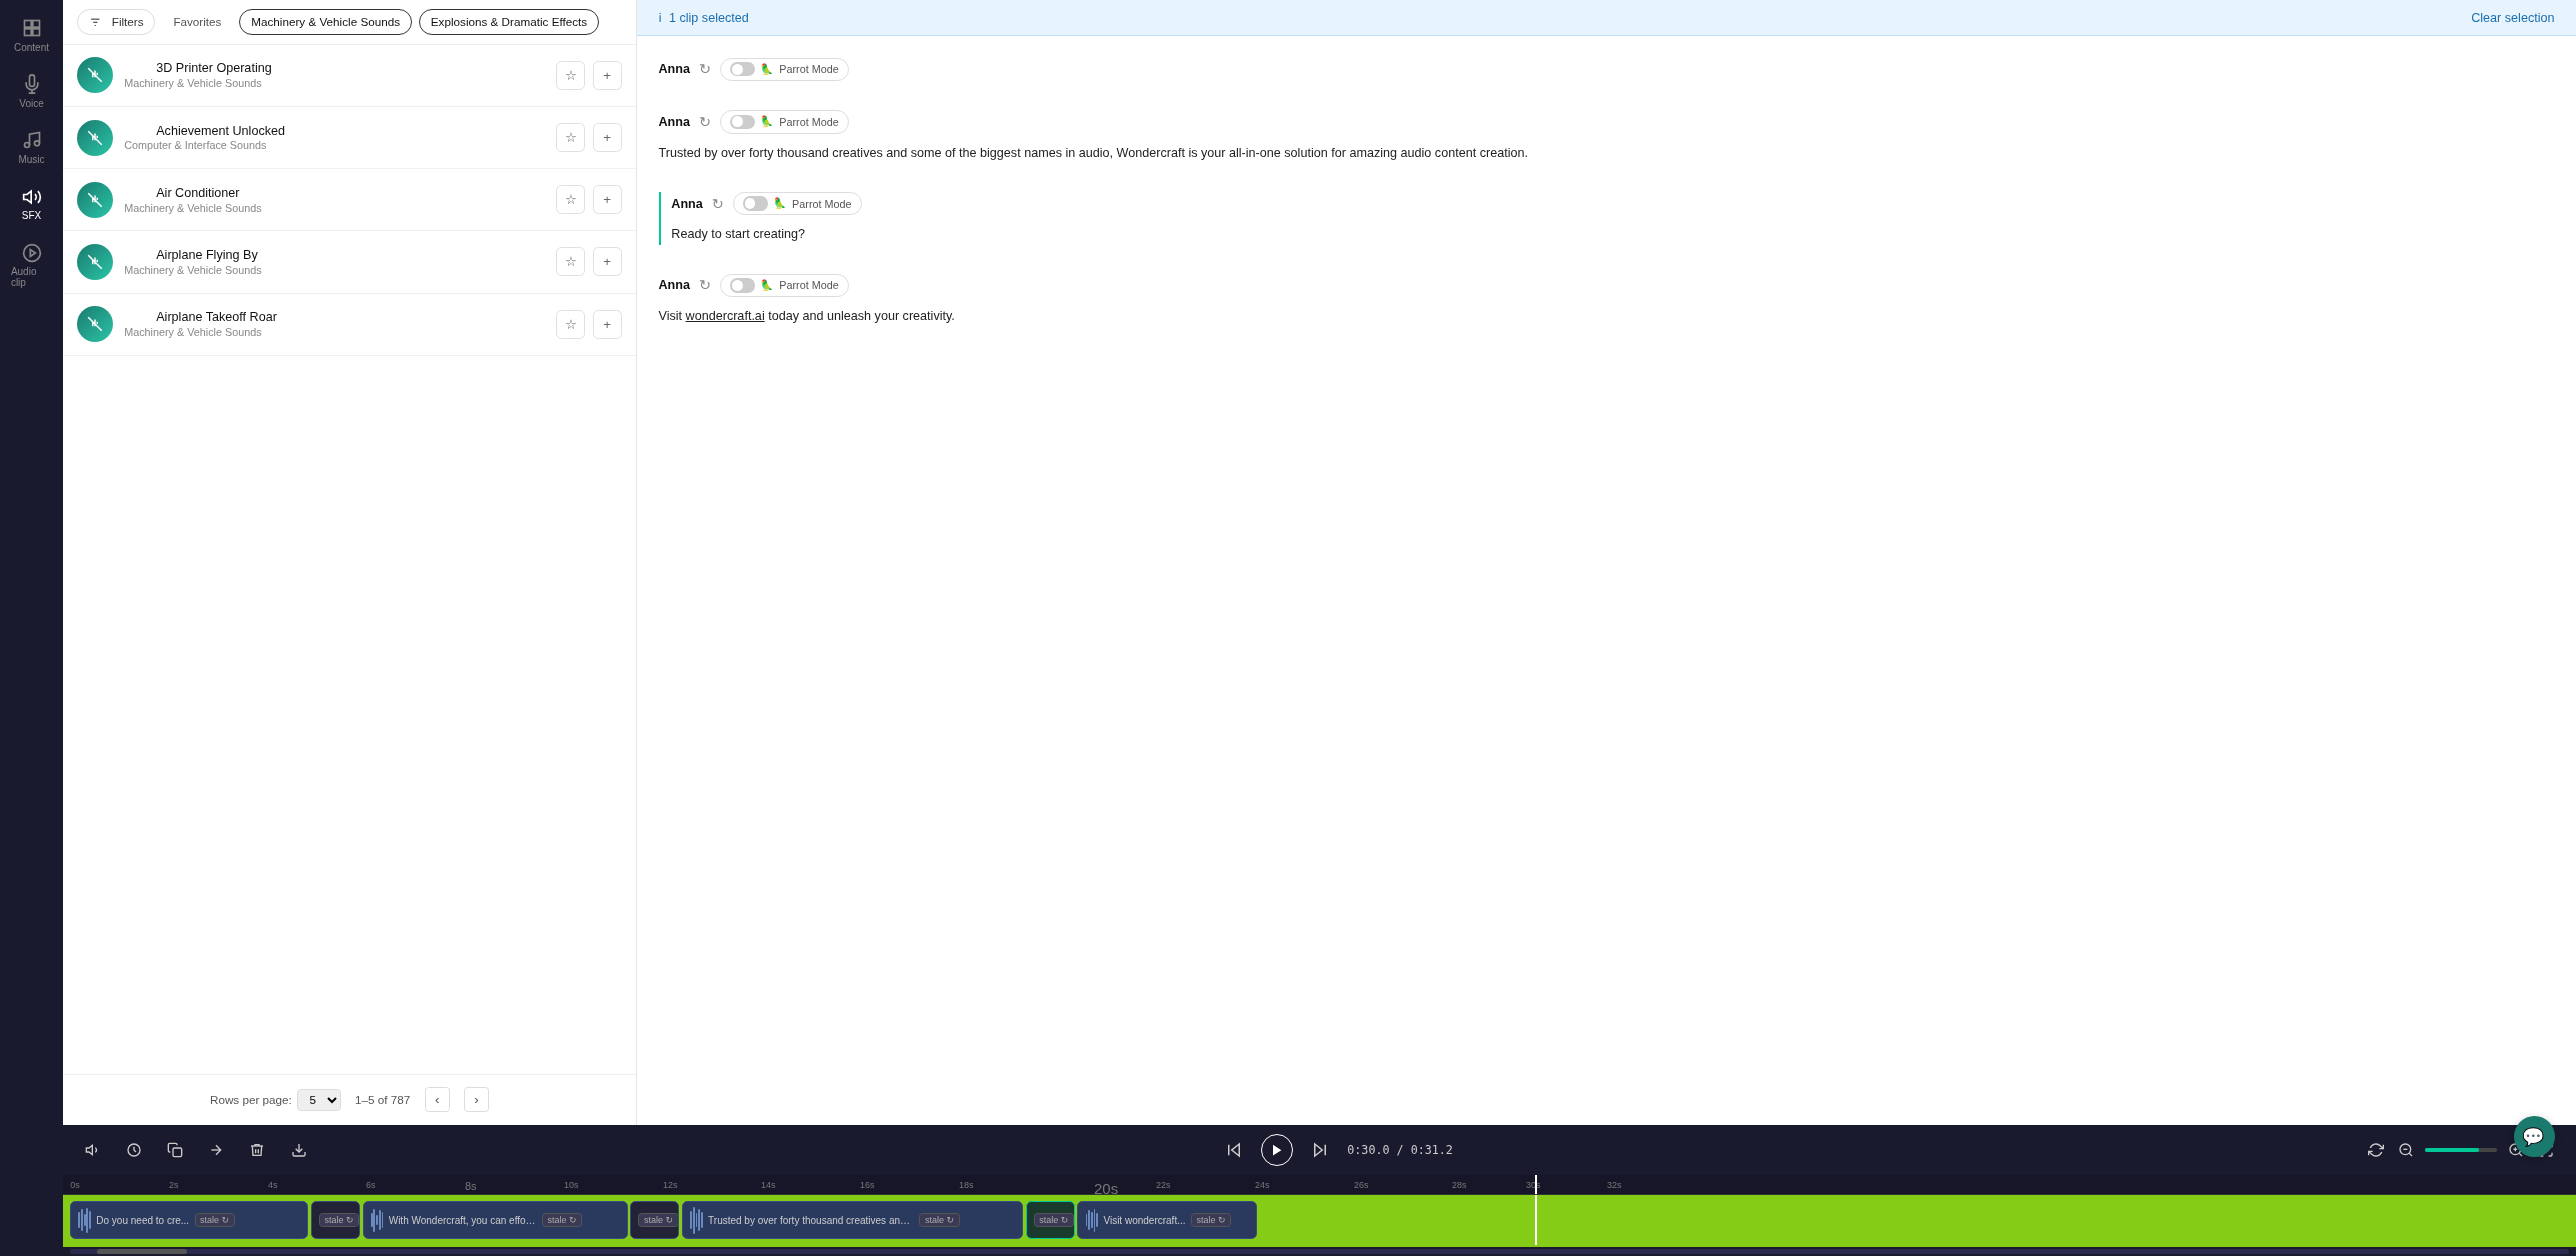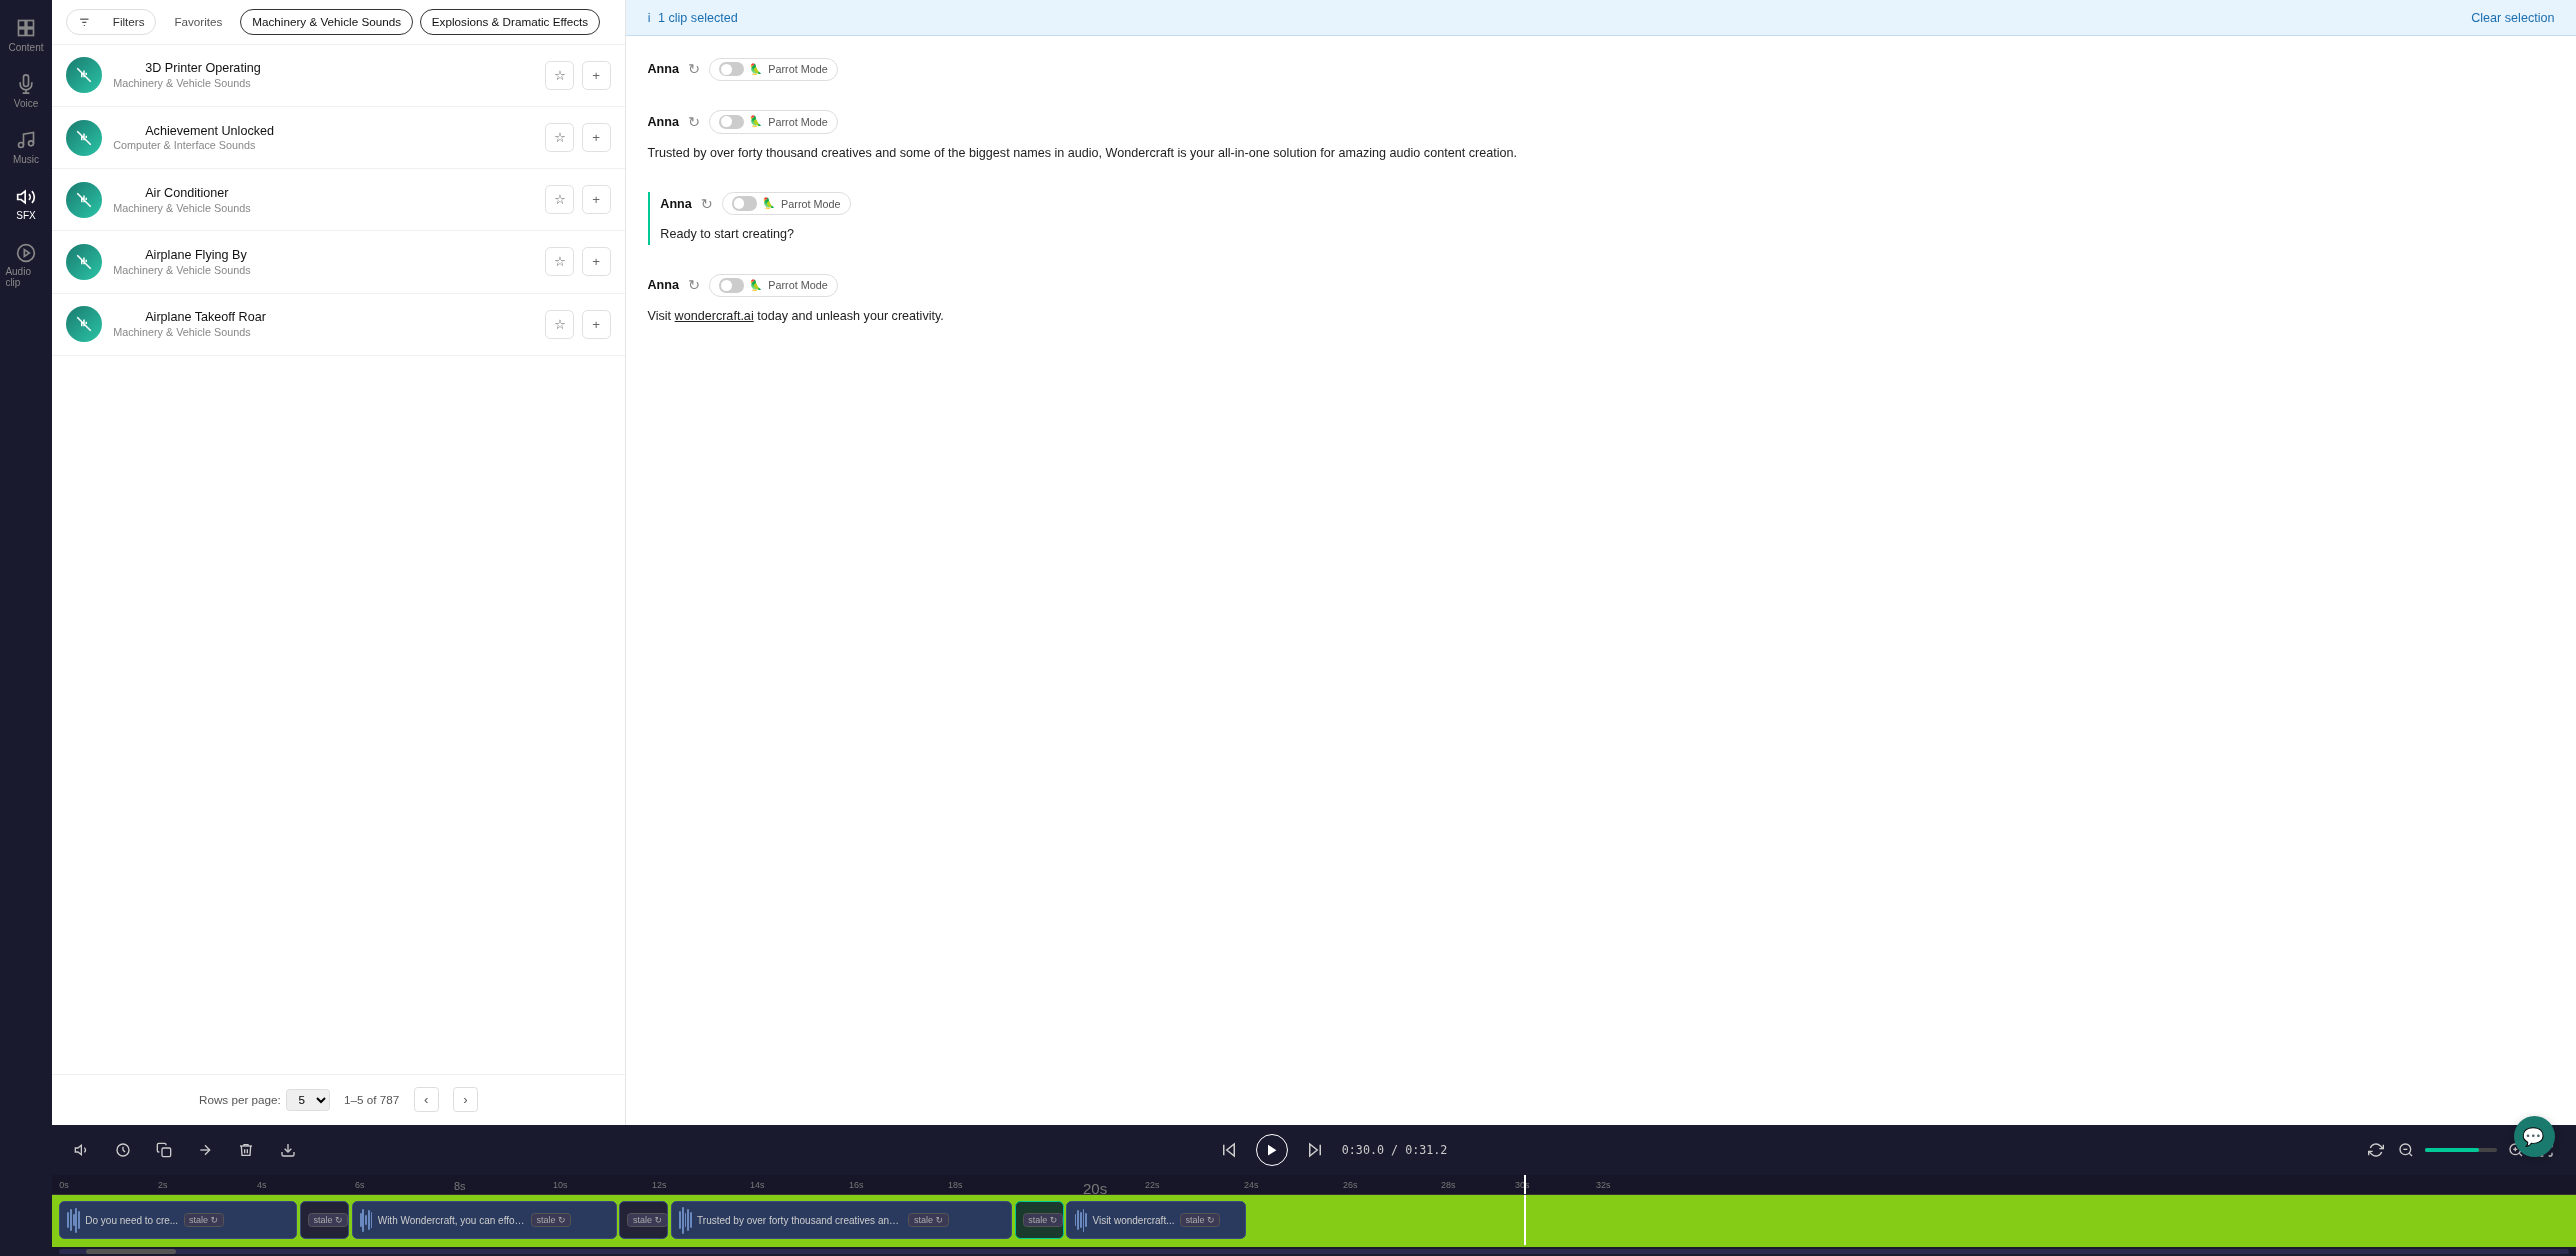--- a/index.html
+++ b/index.html
@@ -1,20 +1,20 @@
 <!DOCTYPE html>
 <html style="font-size:14.4px"><head>
   <meta charset="utf-8">
   <style>
     * { box-sizing: border-box; margin: 0; padding: 0; }
     body { font-family: -apple-system, BlinkMacSystemFont, 'Segoe UI', sans-serif; background: #f5f5f5; display: flex; height: 100vh; overflow: hidden; }
 
     
     .sidebar {
-      width: 52px;
+      width: 63px;
       background: #1a1a2e;
       display: flex;
       flex-direction: column;
       align-items: center;
       padding: 9px 0;
       gap: 3.6px;
       flex-shrink: 0;
     }
     .sidebar-item {
       display: flex;
@@ -112,21 +112,21 @@
       align-items: center;
       gap: 7.2px;
       padding: 9px 14.4px;
       border-bottom: 0.9px solid #eee;
       flex-wrap: wrap;
     }
 
     .filter-btn {
       display: flex;
       align-items: center;
-      gap: 22px;
+      gap: 10px;
       padding: 5.4px 10.8px;
       border: 0.9px solid #ddd;
       border-radius: 18px;
       background: #fff;
       font-size: 11.7px;
       cursor: pointer;
       color: #333;
     }
 
     .filter-tag {

